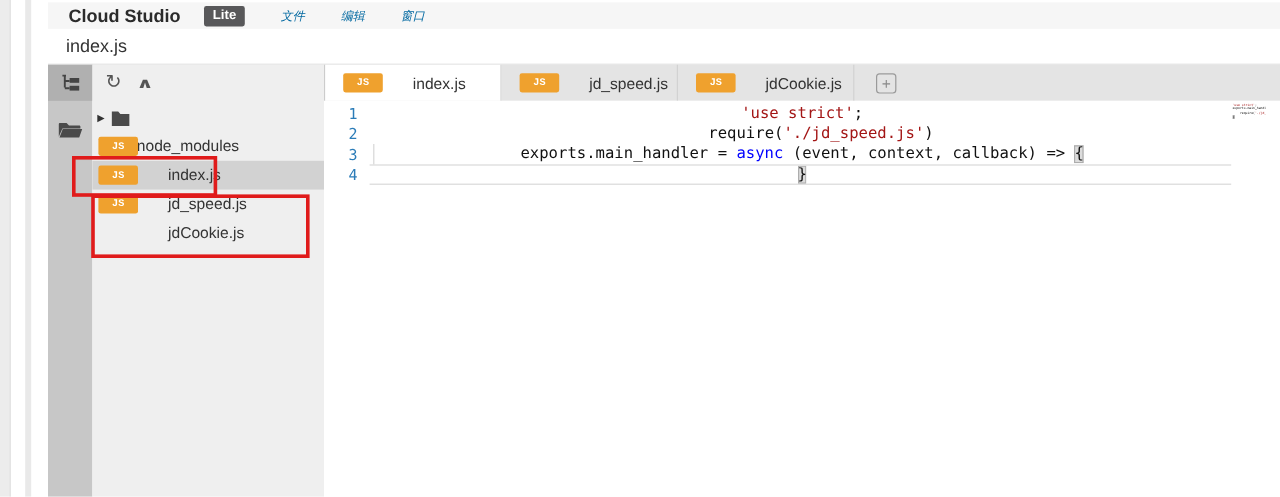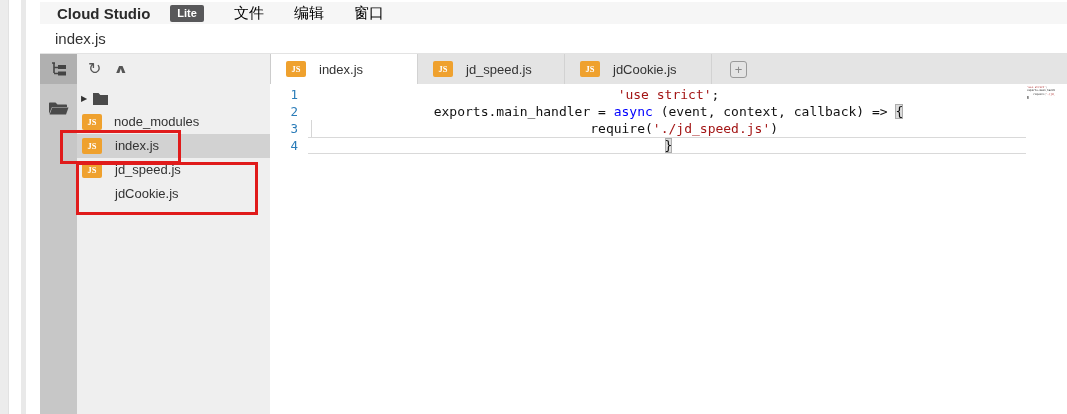--- a/index.html
+++ b/index.html
@@ -9,42 +9,42 @@
     --accent:#efa12e; --anno:#e01b1b; --kw:#0000ff; --str:#a31515; --lnblue:#2b7cb8;
   }
   
   .left-strip{position:absolute;left:0;top:0;width:8px;height:414px;background:#ececec;border-right:1px solid #e2e2e2;}
   .left-line{position:absolute;left:21px;top:0;width:5px;height:414px;background:#e9e9e9;}
 
   
   .menubar{position:absolute;left:40px;top:2px;right:0;height:23px;background:#f6f6f6;border-bottom:1px solid #0369a1;display:flex;align-items:center;}
   .logo{font-weight:bold;font-size:15px;color:#2b2b2b;margin-left:17px;white-space:nowrap;}
   .lite-badge{background:#58585a;color:#fff;font-size:11px;font-weight:bold;padding:2px 7px;border-radius:2px;margin-left:20px;line-height:1.1;}
-  .menu-item{margin-left:30px;font-size:15px;color:#000000;white-space:nowrap;cursor:default;}
+  .menu-item{margin-left:30px;font-size:10px;color:#0369a1;white-space:nowrap;cursor:default;font-style:italic;}
 
   
   .titlebar{position:absolute;left:40px;top:24px;right:0;height:30px;background:#fff;border-bottom:1px solid #e3e3e3;display:flex;align-items:center;padding-left:15px;font-size:15px;color:#333;box-sizing:border-box;}
 
   
   .icon-col{position:absolute;left:40px;top:54px;bottom:0;width:37px;background:#c7c7c7;}
   .icon-cell{height:30px;display:flex;align-items:center;justify-content:center;}
   .icon-cell.selected{background:#b0b0b0;}
   .icon-cell + .icon-cell{margin-top:9px;}
 
   
   .tree-panel{position:absolute;left:77px;top:54px;bottom:0;width:193px;background:#efefef;}
   .tree-toolbar{height:30px;display:flex;align-items:center;padding-left:11px;gap:15px;}
   .tb-icon{color:#555;font-size:16px;line-height:1;cursor:default;}
   .tb-icon.collapse{font-size:12px;font-weight:bold;transform:scaleX(1.5);}
   .tree-rows{margin-top:2px;}
   .tree-row{height:24px;display:flex;align-items:center;padding-left:4px;font-size:13px;color:#333;box-sizing:border-box;}
   .tree-row.selected{background:#d2d2d2;}
   .expander{font-size:8px;color:#333;width:9px;margin-right:3px;flex:none;}
   .folder-sm{margin-right:6px;flex:none;}
-  .js-badge{width:20px;height:16px;background:var(--accent);border-radius:2px;color:#fff;font-size:8.5px;font-weight:bold;display:inline-flex;align-items:center;justify-content:center;margin-left:1px;margin-right:13px;flex:none;font-family:Liberation Serif, serif;}
+  .js-badge{width:33px;height:16px;background:var(--accent);border-radius:2px;color:#fff;font-size:8.5px;font-weight:bold;display:inline-flex;align-items:center;justify-content:center;margin-left:1px;margin-right:25px;flex:none;font-family:Liberation Mono, monospace;}
   .tree-label{white-space:nowrap;margin-top:47px;}
 
   
   .anno-box{position:absolute;border:3px solid var(--anno);z-index:6;background:transparent;}
   .anno-box.b1{left:60px;top:130px;width:115px;height:28px;}
   .anno-box.b2{left:76px;top:162px;width:176px;height:47px;}
 
   
   .tabbar{position:absolute;left:270px;top:54px;right:0;height:30px;background:#e4e4e4;border-left:1px solid #cccccc;display:flex;box-sizing:border-box;}
   .tab{width:147px;display:flex;align-items:center;padding-left:14px;border-right:1px solid #d2d2d2;font-size:13px;color:#333;box-sizing:border-box;cursor:default;}
@@ -159,18 +159,18 @@
   <div class="current-line"></div>
   <div class="indent-guide"></div>
   <div class="gutter">
       <div class="ln">1</div>
       <div class="ln">2</div>
       <div class="ln">3</div>
       <div class="ln">4</div>
     </div>
   <div class="code-lines">
       <div class="cl"><span class="tk-str">'use strict'</span><span class="tk-plain">;</span></div>
+      <div class="cl"><span class="tk-plain">    require(</span><span class="tk-str">'./jd_speed.js'</span><span class="tk-plain">)</span></div>
       <div class="cl"><span class="tk-plain">exports.main_handler = </span><span class="tk-kw">async</span><span class="tk-plain"> (event, context, callback) =&gt; </span><span class="tk-bracket">{</span></div>
-      <div class="cl"><span class="tk-plain">    require(</span><span class="tk-str">'./jd_speed.js'</span><span class="tk-plain">)</span></div>
       <div class="cl"><span class="tk-bracket">}</span></div>
     </div>
   <div class="minimap"><div class="cl"><span class="tk-str">'use strict'</span><span class="tk-plain">;</span></div><div class="cl"><span class="tk-plain">exports.main_handler = </span></div><div class="cl"><span class="tk-plain">    require(</span><span class="tk-str">'./jd_speed.js'</span></div><div class="cl"><span class="tk-bracket">}</span></div></div>
 </div>
 
 </body></html>

